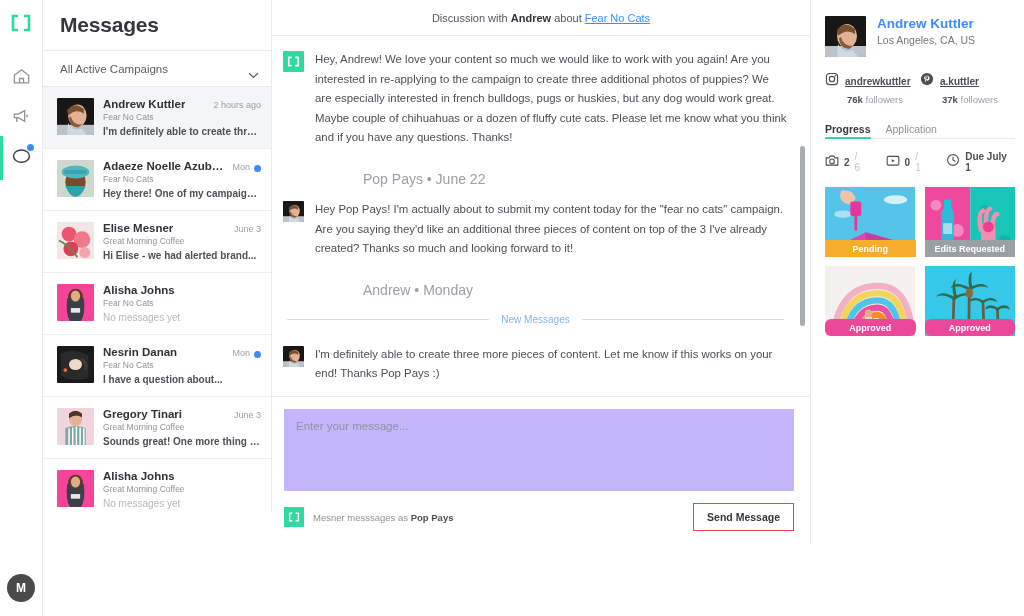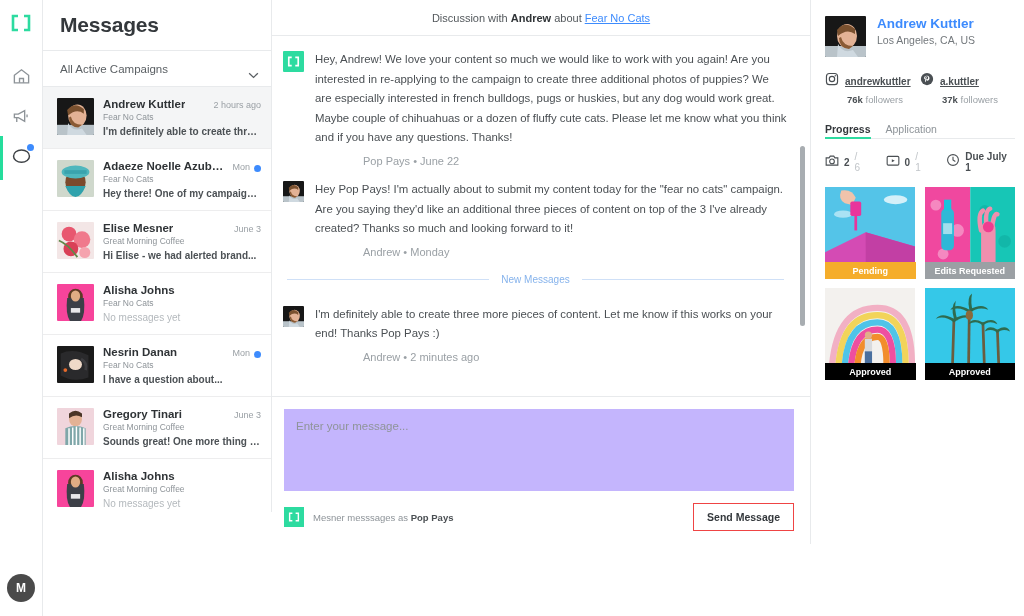--- a/index.html
+++ b/index.html
@@ -118,21 +118,21 @@
   .msg-av {
     width: 21px; height: 21px; flex: 0 0 21px;
     border-radius: 1px; overflow: hidden; margin-top: 1px;
   }
   .msg-av.brand {
     background: #2ddba0; display: flex; align-items: center; justify-content: center;
   }
   .msg-av.brand svg { width: 13px; height: 13px; }
   .msg-main { flex: 1; min-width: 0; }
   .msg-text { font-size: 11.4px; line-height: 1.72; color: #4a4f53; }
-  .msg-sig { font-size: 11px; color: #9aa0a5; margin-top: 7px; padding-left: 48px; }
+  .msg-sig { font-size: 14px; color: #9aa0a5; margin-top: 23px; padding-left: 48px; }
 
   .newmsg {
     display: flex; align-items: center; gap: 12px;
     margin: 16px 4px 20px 4px;
   }
   .newmsg .ln { flex: 1; height: 1px; background: #cfe0f7; }
   .newmsg .tx { font-size: 10px; color: #86b3ec; white-space: nowrap; }
 
   .thread-scroll {
     position: absolute; right: 5px; top: 110px;
@@ -202,30 +202,30 @@
     content: ""; position: absolute; left: 0; right: 0; bottom: -1px;
     height: 2.5px; background: #2ddba0;
   }
 
   .stats { display: flex; align-items: center; gap: 20px; margin-top: 12px; }
   .stat { display: flex; align-items: center; gap: 5px; }
   .stat-val { font-size: 10px; font-weight: bold; color: #4a4f53; }
   .stat-tot { font-size: 10px; color: #c1c5c9; }
 
   .grid { display: grid; grid-template-columns: 1fr 1fr; gap: 9px; margin-top: 14px; }
-  .card { position: relative; height: 92px; overflow: hidden; }
+  .card { position: relative; height: 70px; overflow: hidden; }
   .card-img { position: absolute; inset: 0; }
   .card-label {
     position: absolute; left: 0; right: 0; bottom: 0; height: 17px;
     display: flex; align-items: center; justify-content: center;
     font-size: 9px; font-weight: bold; color: #fff;
   }
   .lbl-pending { background: #f5ad2b; }
   .lbl-edits { background: #9ba0a4; }
-  .lbl-approved { background: #000000; }
+  .lbl-approved { background: #ec4899; border-radius: 6px; }
 </style>
 </head>
 <body>
 
 <div class="app">
 
   <div class="rail">
     <div class="rail-logo">
       <svg width="22" height="18" viewBox="0 0 22 18">
         <path d="M8 2 L3 2 L3 16 L8 16" fill="none" stroke="#2ddba0" stroke-width="2.6"></path>

